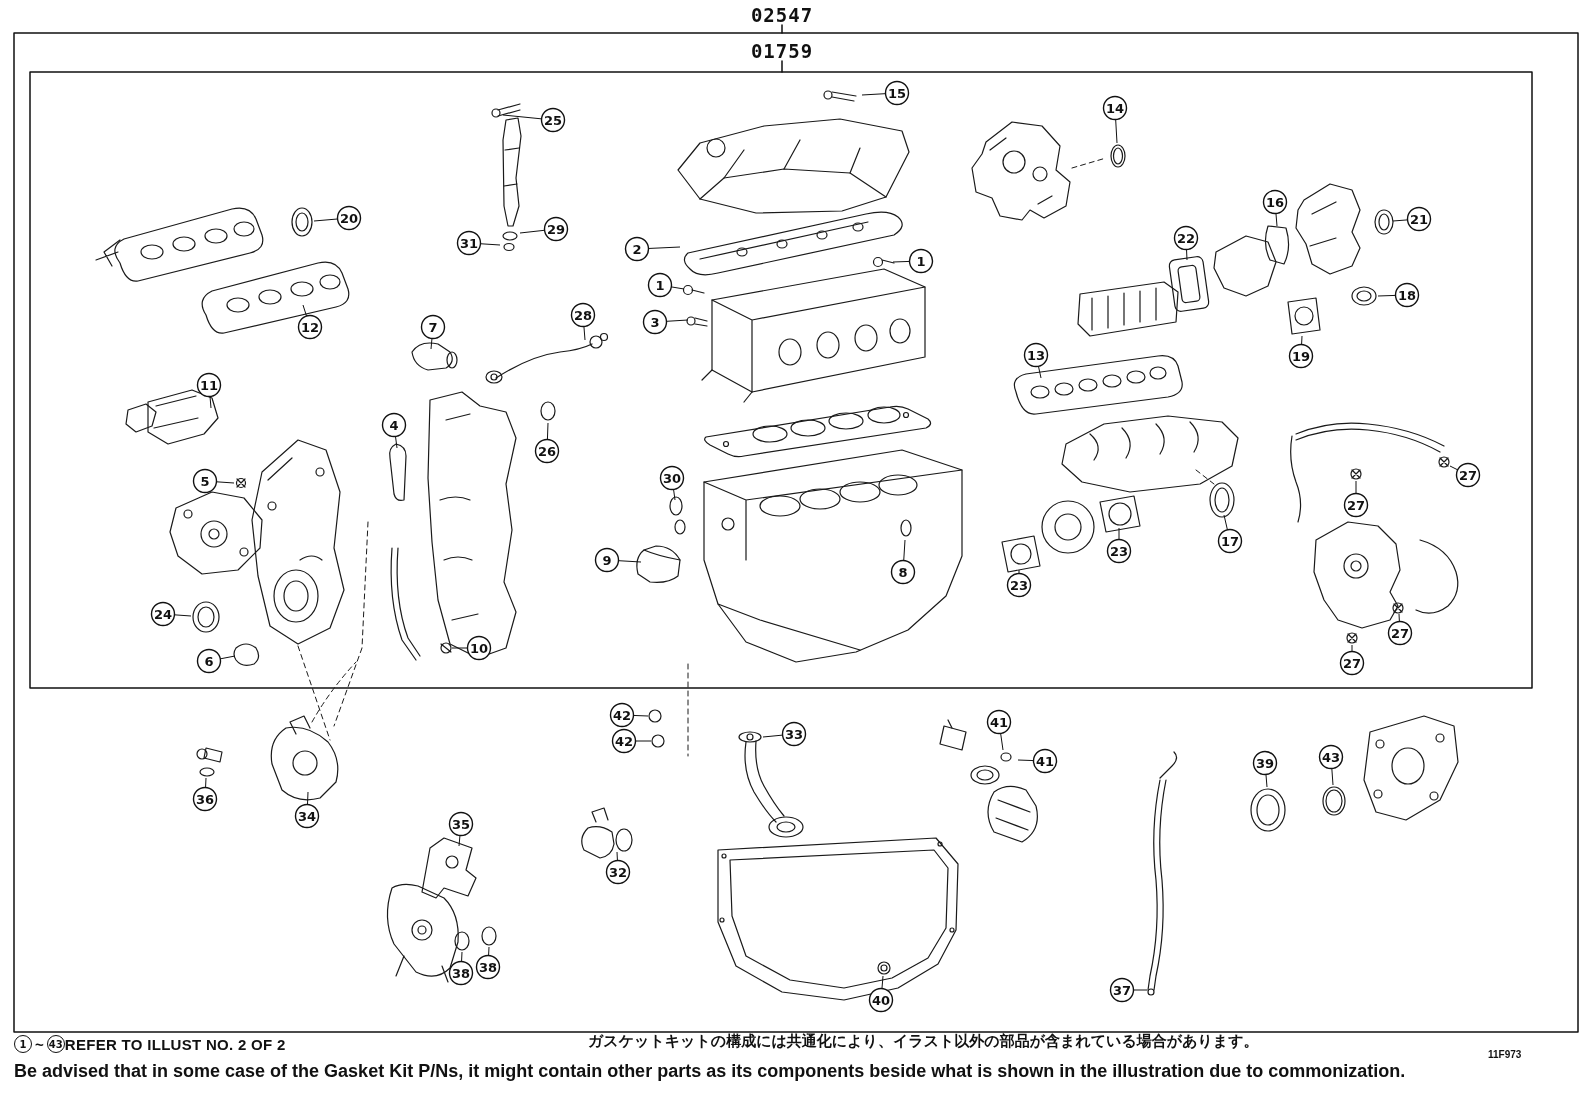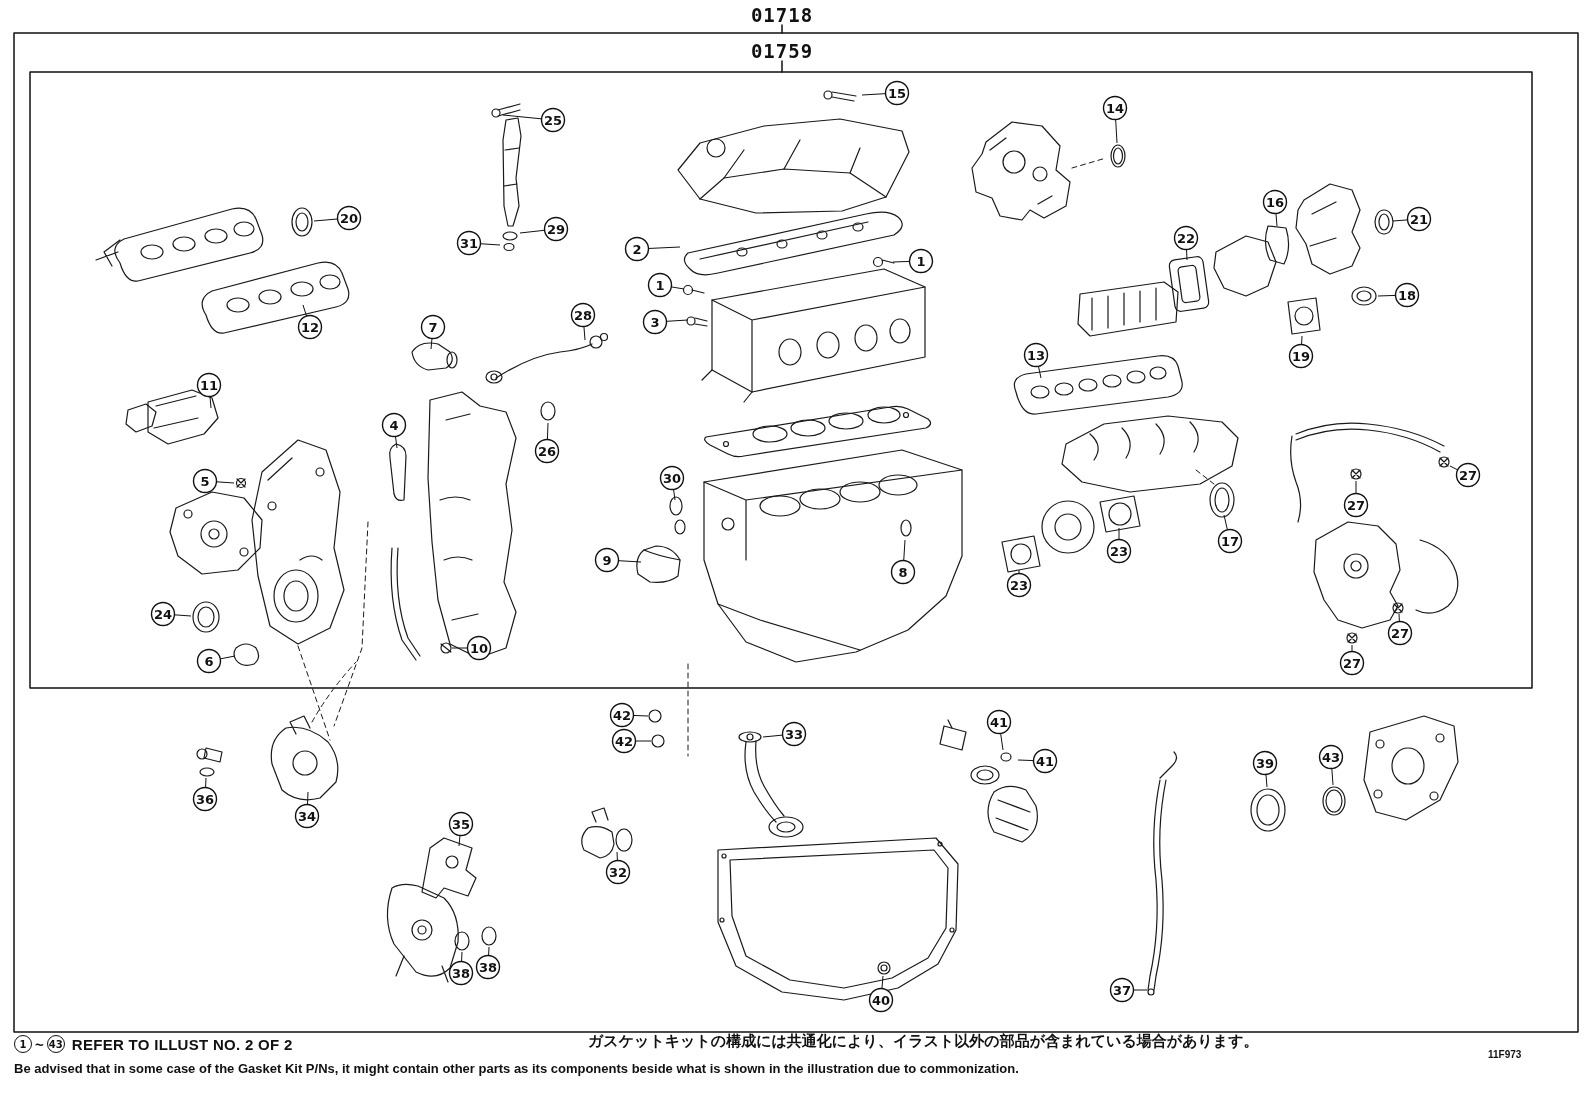--- a/index.html
+++ b/index.html
@@ -13,23 +13,23 @@
   .leader{stroke:#111;stroke-width:1}
   .balloon-num{fill:#111;font:700 13px "DejaVu Sans",sans-serif;text-anchor:middle}
   .fig-code{position:absolute;left:782px;transform:translateX(-50%);
             font:700 19px "DejaVu Sans Mono","Liberation Mono",monospace;letter-spacing:1px}
   .fig-code.top{top:4px}
   .fig-code.sub{top:40px}
   .footer-row1{position:absolute;left:14px;top:1035px;display:flex;align-items:center;font-size:15px;font-weight:600}
   .mini-circ{display:inline-flex;align-items:center;justify-content:center;width:18px;height:18px;
              border:1.4px solid #111;border-radius:50%;font:700 10px "DejaVu Sans",sans-serif;box-sizing:border-box}
   .tilde{margin:0 3px}
-  .refer-text{margin-left:7px;letter-spacing:.3px}
+  .refer-text{letter-spacing:.3px}
   .jp-note{position:absolute;left:588px;top:1032px;font-size:15px;font-weight:700}
-  .en-note{position:absolute;left:14px;top:1061px;font-size:13px;font-weight:600}
+  .en-note{position:absolute;left:14px;top:1061px;font-size:18px;font-weight:600}
   .doc-code{position:absolute;left:1488px;top:1049px;font-size:10px;font-weight:600}
 </style>
 </head>
 <body>
 
 <div class="page">
 
   <svg width="1592" height="1099" viewBox="0 0 1592 1099">
     <g id="art-layer">
 
@@ -582,21 +582,21 @@
           <text x="881" y="1000" dy="4.5" class="balloon-num">40</text>
         </g>
         <g>
           <line x1="1122" y1="990" x2="1147" y2="990" class="leader"></line>
           <circle cx="1122" cy="990" r="11.5" class="balloon"></circle>
           <text x="1122" y="990" dy="4.5" class="balloon-num">37</text>
         </g>
       </g>
   </svg>
 
-  <div class="fig-code top">01718</div>
+  <div class="fig-code top">02547</div>
   <div class="fig-code sub">01759</div>
 
   <div class="footer-row1">
     <span class="mini-circ">1</span>
     <span class="tilde">~</span>
     <span class="mini-circ">43</span>
     <span class="refer-text">REFER TO ILLUST NO. 2 OF 2</span>
   </div>
   <div class="jp-note">ガスケットキットの構成には共通化により、イラスト以外の部品が含まれている場合があります。</div>
   <div class="en-note">Be advised that in some case of the Gasket Kit P/Ns,  it might contain other parts as its components beside what is shown in the illustration due to commonization.</div>

